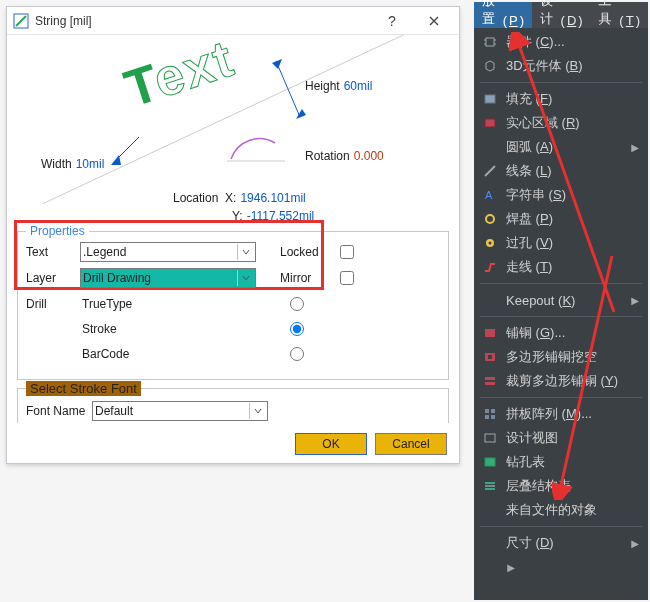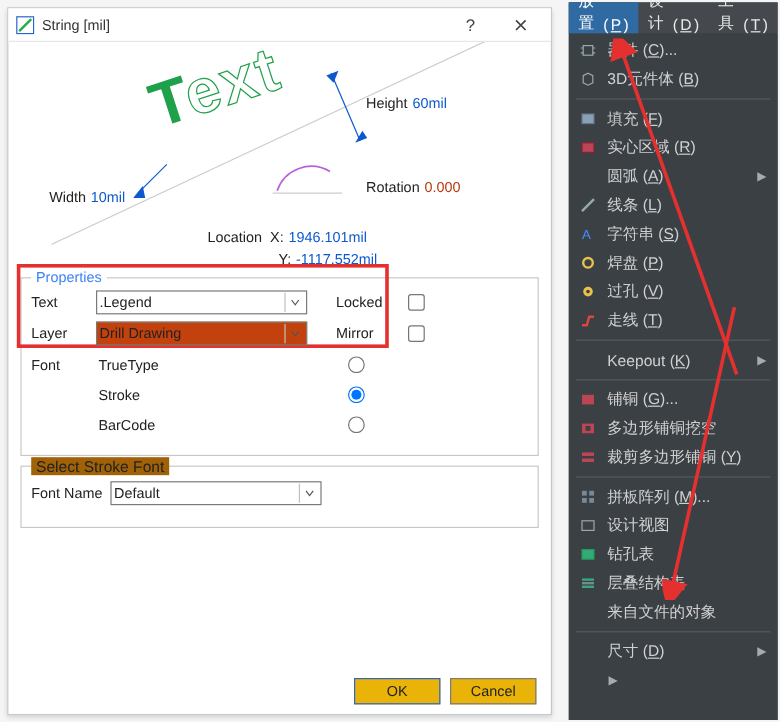--- a/index.html
+++ b/index.html
@@ -1,20 +1,20 @@
 <!DOCTYPE html>
 <html><head>
 <meta charset="utf-8">
 <style>
   * { box-sizing: border-box; margin: 0; padding: 0; font-family: "Microsoft YaHei", "Segoe UI", Tahoma, sans-serif; }
   body { background: #f5f5f5; width: 650px; height: 602px; position: relative; overflow: hidden; }
 
   
   .dialog {
-    position: absolute; left: 6px; top: 6px; width: 454px; height: 590px;
+    position: absolute; left: 6px; top: 6px; width: 454px; height: 458px;
     background: #fff; border: 1px solid #c4c9cf;
     box-shadow: 0 2px 4px rgba(0,0,0,0.15);
     display: flex; flex-direction: column; font-size: 12px; color: #222;
   }
   .titlebar {
     height: 28px; display: flex; align-items: center; padding: 0 4px 0 6px;
     background: #fff; border-bottom: 1px solid #e6e6e6;
   }
   .titlebar .app-icon { width: 16px; height: 16px; margin-right: 6px; display: inline-flex; }
   .titlebar .title { font-size: 12px; color: #333; flex: 0 0 auto; }
@@ -173,36 +173,36 @@
             </span>
         </div>
         <div class="checkcol">
           <span class="clab">Locked</span>
           <input type="checkbox" style="">
         </div>
       </div>
 
       <div class="row">
         <span class="lab">Layer</span>
-        <div class="select" style="background:#c2410c;">
+        <div class="select" style="background:#14b8a6;">
           <span>Drill Drawing</span>
           <span class="caret">
               <svg width="8" height="8" viewBox="0 0 8 8">
                 <path d="M1 2 L4 6 L7 2" stroke="#555" fill="none"></path>
               </svg>
             </span>
         </div>
         <div class="checkcol">
           <span class="clab">Mirror</span>
           <input type="checkbox" style="">
         </div>
       </div>
 
       <div class="fontrow">
-        <span class="flab">Font</span>
+        <span class="flab">Drill</span>
         <span class="fval">TrueType</span>
         <input class="rad" type="radio" name="font" style="">
       </div>
       <div class="fontrow">
         <span class="flab"></span>
         <span class="fval">Stroke</span>
         <input class="rad" type="radio" name="font" checked="" style="">
       </div>
       <div class="fontrow">
         <span class="flab"></span>

